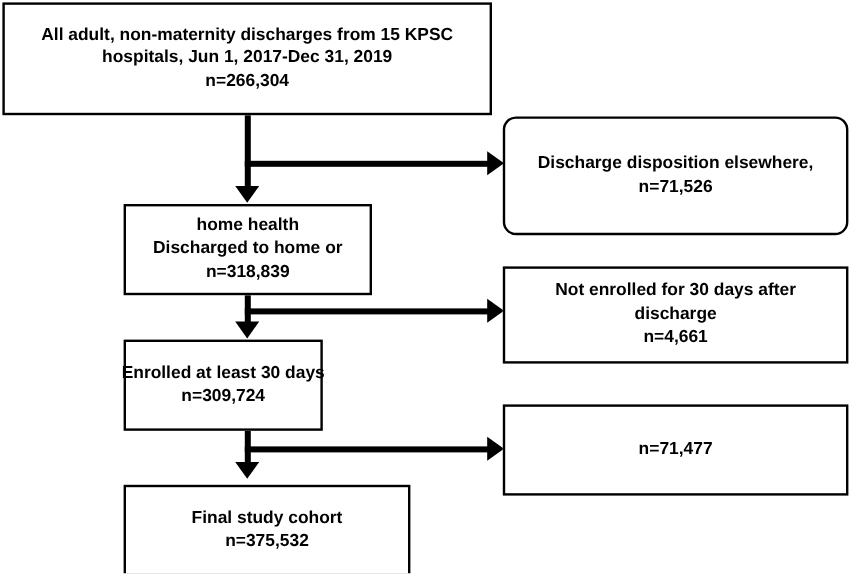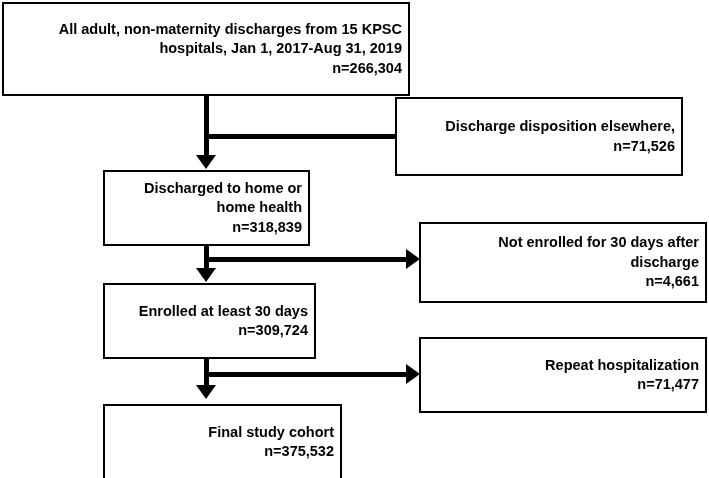--- a/index.html
+++ b/index.html
@@ -17,41 +17,41 @@
     background: #ffffff;
     overflow: hidden;
   }
   .box {
     position: absolute;
     box-sizing: border-box;
     border: 2px solid #000000;
     background: #ffffff;
     display: flex;
     flex-direction: column;
-    align-items: flex-end;
+    align-items: center;
     justify-content: center;
     text-align: center;
     color: #000000;
     font-weight: bold;
     font-size: 14.5px;
     line-height: 1.34;
     padding: 2px 6px;
     z-index: 3;
   }
   .box .line {
     display: block;
     white-space: nowrap;
   }
   
   #box-cohort-source   { left: 2px;   top: 2px;   width: 408px; height: 94px; }
   #box-discharged-home { left: 103px; top: 170px; width: 207px; height: 76px; }
-  #box-enrolled-30     { left: 103px; top: 283px; width: 213px; height: 76px; }
+  #box-enrolled-30     { left: 103px; top: 283px; width: 166px; height: 76px; }
   #box-final-cohort    { left: 103px; top: 404px; width: 239px; height: 76px; }
   
-  #box-excl-disposition { left: 395px; top: 97px;  width: 288px; height: 79px; }
+  #box-excl-disposition { left: 419px; top: 97px;  width: 288px; height: 99px; border-radius: 11px; }
   #box-excl-enrollment  { left: 419px; top: 222px; width: 288px; height: 81px; }
   #box-excl-repeat      { left: 419px; top: 337px; width: 288px; height: 76px; }
 
   
   .vline {
     position: absolute;
     width: 5px;
     background: #000000;
     z-index: 1;
   }
@@ -98,27 +98,27 @@
   #hline-3      { left: 204px; top: 372px; width: 207px; }
   #arrow-right-3{ left: 406px; top: 364px; }
 </style>
 </head>
 <body>
 
 <div id="flow">
 
   <div class="box" id="box-cohort-source">
     <span class="line">All adult, non-maternity discharges from 15 KPSC</span>
-    <span class="line">hospitals, Jan 1, 2017-Aug 31, 2019</span>
+    <span class="line">hospitals, Jun 1, 2017-Dec 31, 2019</span>
     <span class="line">n=266,304</span>
   </div>
 
   <div class="box" id="box-discharged-home">
+    <span class="line">home health</span>
     <span class="line">Discharged to home or</span>
-    <span class="line">home health</span>
     <span class="line">n=318,839</span>
   </div>
 
   <div class="box" id="box-enrolled-30">
     <span class="line">Enrolled at least 30 days</span>
     <span class="line">n=309,724</span>
   </div>
 
   <div class="box" id="box-final-cohort">
     <span class="line">Final study cohort</span>
@@ -130,21 +130,20 @@
     <span class="line">n=71,526</span>
   </div>
 
   <div class="box" id="box-excl-enrollment">
     <span class="line">Not enrolled for 30 days after</span>
     <span class="line">discharge</span>
     <span class="line">n=4,661</span>
   </div>
 
   <div class="box" id="box-excl-repeat">
-    <span class="line">Repeat hospitalization</span>
     <span class="line">n=71,477</span>
   </div>
 
   <div class="vline" id="vline-1"></div>
   <div class="arrow-down" id="arrow-down-1"></div>
   <div class="hline" id="hline-1"></div>
   <div class="arrow-right" id="arrow-right-1"></div>
 
   <div class="vline" id="vline-2"></div>
   <div class="arrow-down" id="arrow-down-2"></div>

